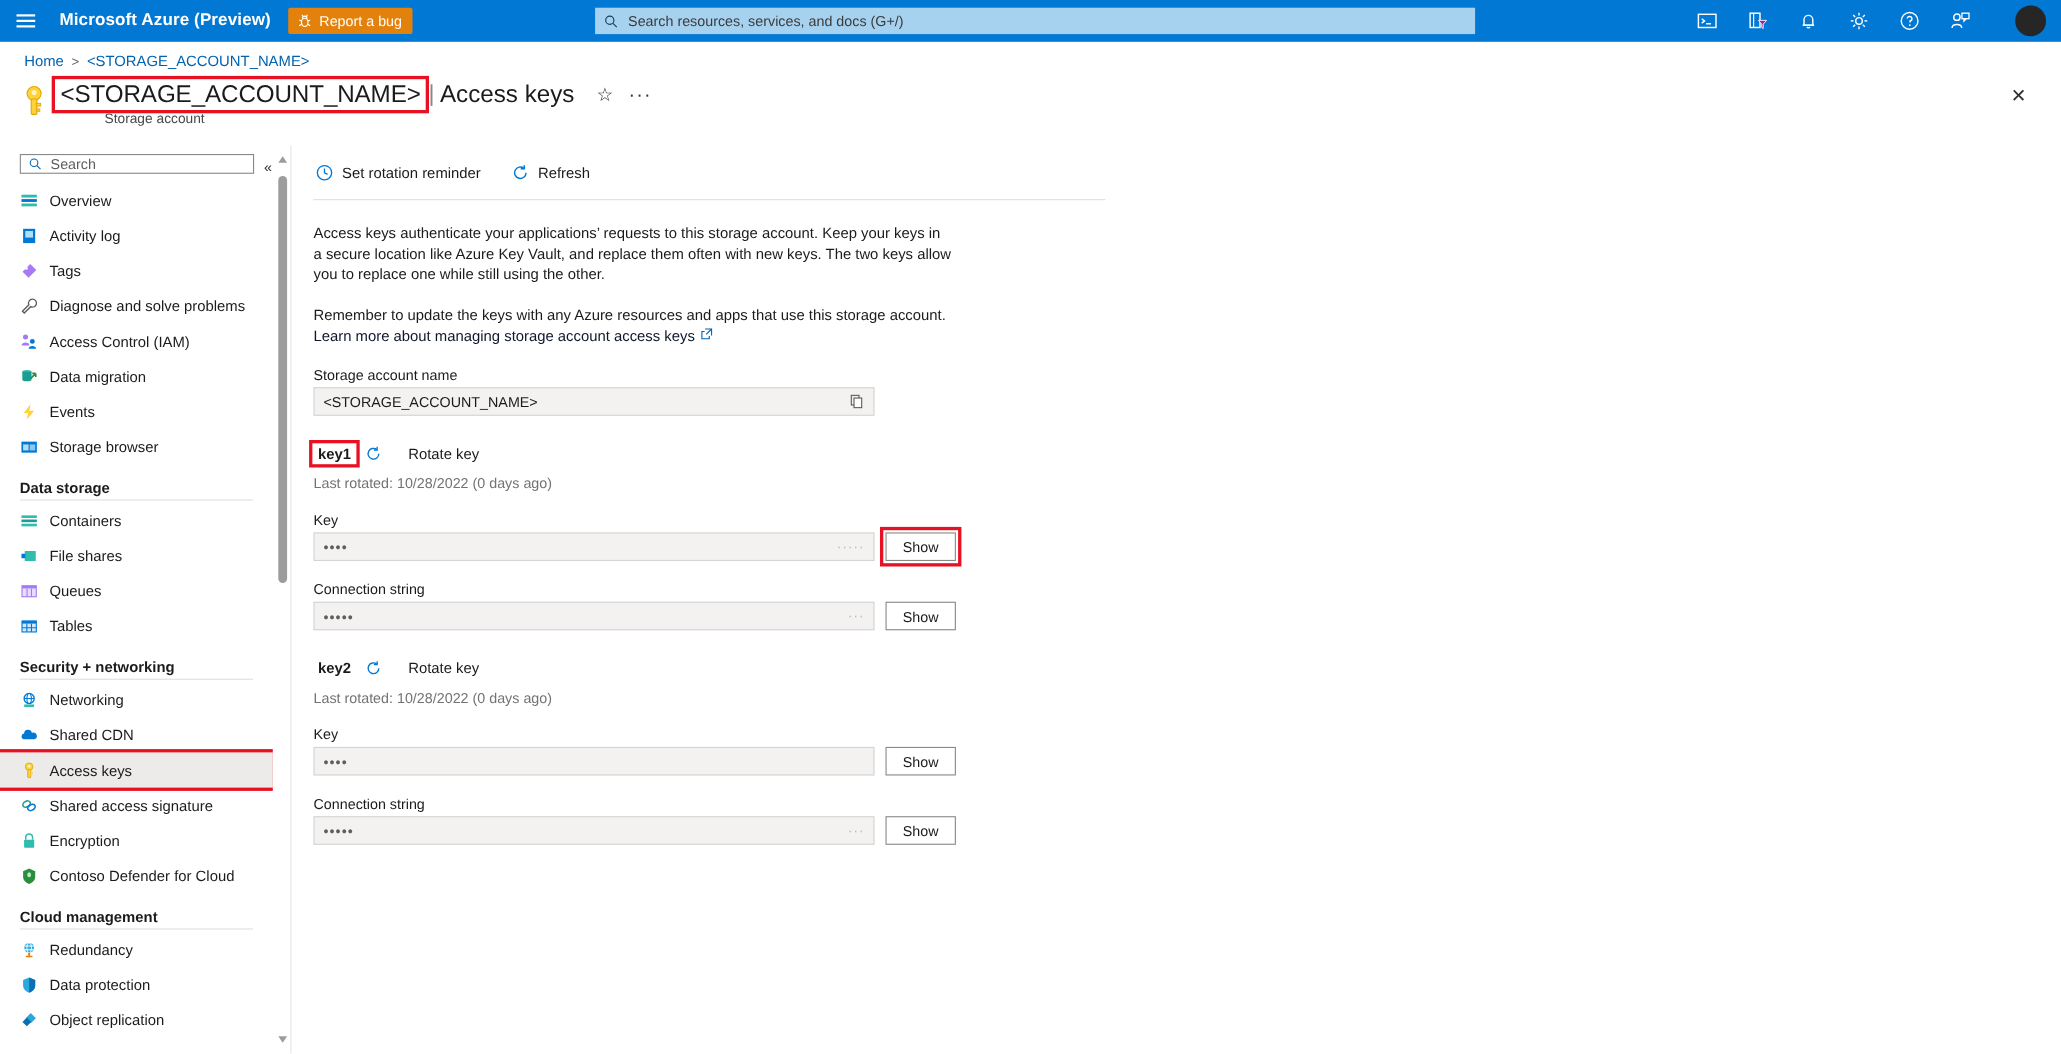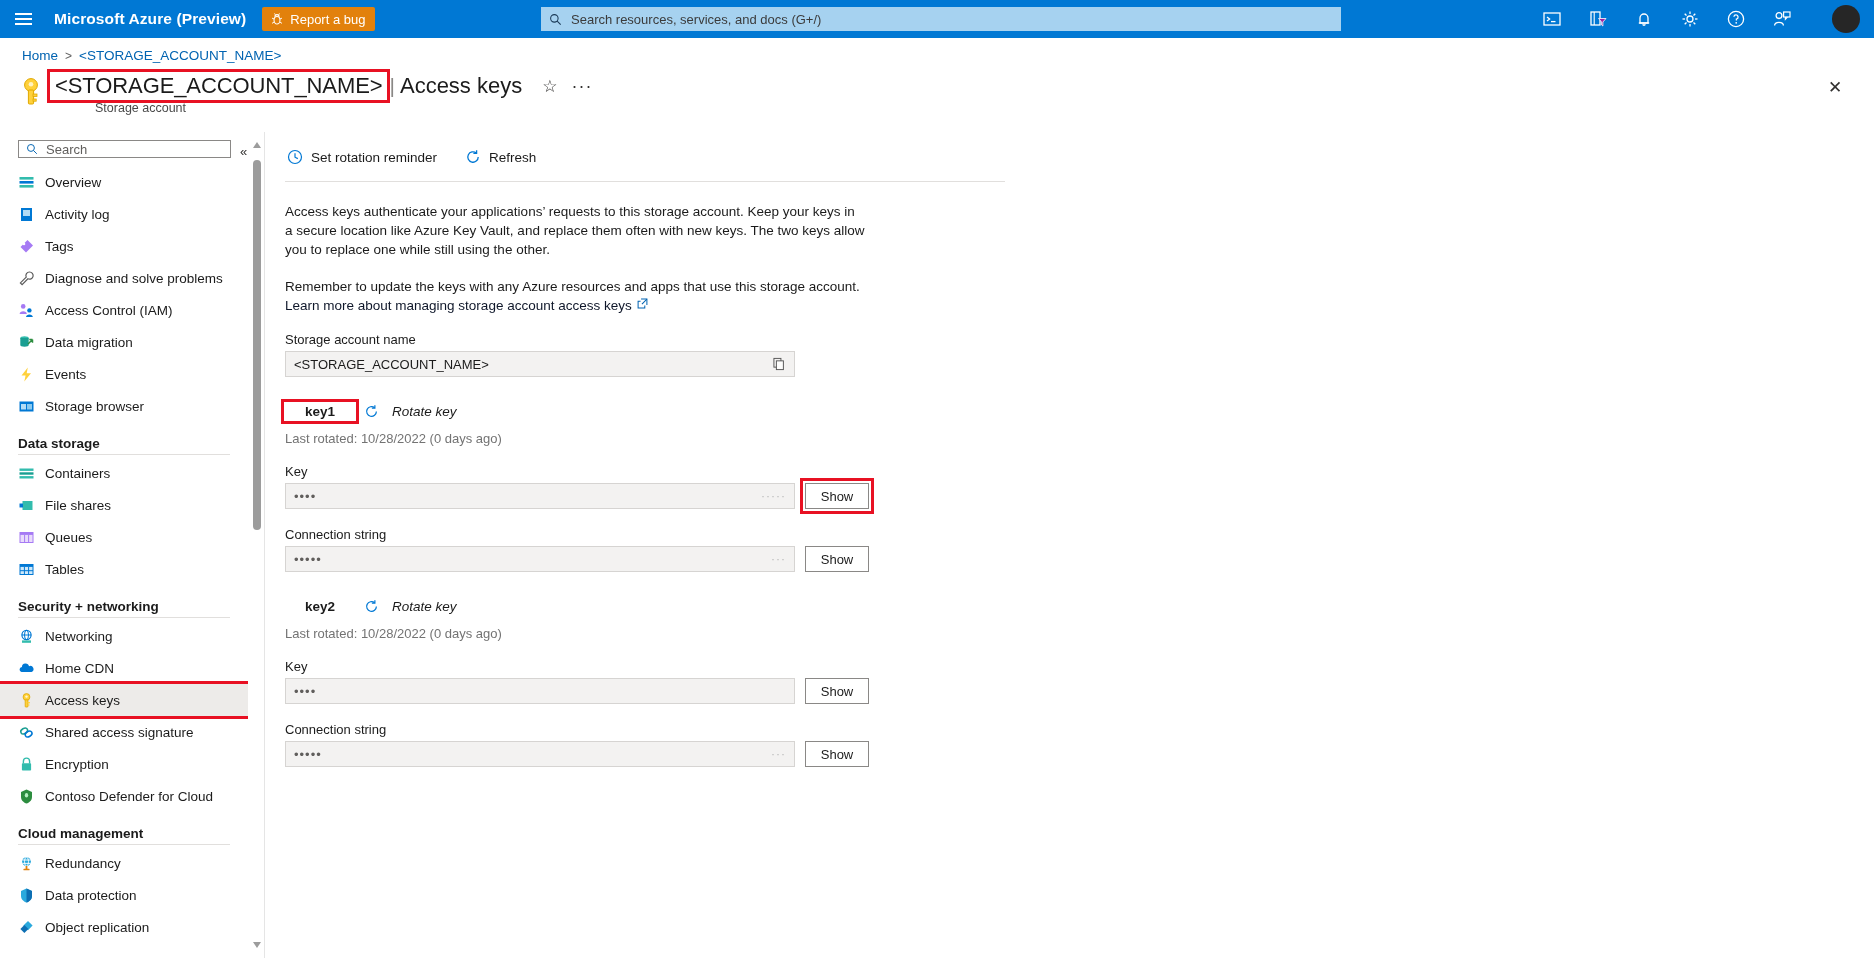--- a/index.html
+++ b/index.html
@@ -161,23 +161,23 @@
   .dots-right { color:#b9b9b9; font-size:12px; letter-spacing:1px; }
 
   .showbtn {
     width:64px; height:26px; border:1px solid #8a8886; background:#fff;
     font-family:"Liberation Sans", sans-serif; font-size:13px; color:#1b1b1b;
     cursor:pointer; display:flex; align-items:center; justify-content:center;
   }
   .showbtn.hl { outline:3px solid #e81123; outline-offset:2px; }
 
   .keyhead { display:flex; align-items:center; gap:9px; margin-top:26px; }
-  .keyname { font-size:13.5px; font-weight:700; color:#1b1b1b; padding:1px 20px; }
+  .keyname { font-size:13.5px; font-weight:700; color:#1b1b1b; padding:1px 4px; }
   .keyname.hl { outline:3px solid #e81123; outline-offset:1px; }
-  .rotate { display:flex; align-items:center; gap:13px; font-size:13.5px; color:#1b1b1b; cursor:pointer;font-style:italic; }
+  .rotate { display:flex; align-items:center; gap:24px; font-size:13.5px; color:#1b1b1b; cursor:pointer; }
   .lastrot { font-size:13px; color:#737373; margin-top:11px; }
 </style>
 </head>
 <body>
 
 <div class="page">
 
   <div class="topbar">
     <div class="hamburger">
       <div class="bars">
@@ -411,21 +411,21 @@
           <line x1="3.9" y1="7" x2="13.1" y2="7" stroke="#0078d4" stroke-width="1"></line>
           <rect x="4" y="12.4" width="9" height="2.4" fill="#32bcad"></rect>
         </svg>
         <span>Networking</span>
       </div>
 
       <div class="navitem">
         <svg class="navicon" viewBox="0 0 17 17">
           <path d="M3.5 12 a2.6 2.6 0 0 1 .4-5.1 A3.6 3.6 0 0 1 11 6.2 a2.9 2.9 0 0 1 2.6 5.8 z" fill="#0078d4"></path>
         </svg>
-        <span>Home CDN</span>
+        <span>Shared CDN</span>
       </div>
 
       <div class="navitem selected hl">
         <svg class="navicon" viewBox="0 0 17 17">
           <circle cx="8.5" cy="5" r="3.4" fill="#ffd13b" stroke="#e0a800" stroke-width="0.8"></circle>
           <circle cx="8.5" cy="4.6" r="1.2" fill="#fff6cf"></circle>
           <rect x="7.2" y="7.8" width="2.7" height="7.2" rx="0.6" fill="#ffd13b" stroke="#e0a800" stroke-width="0.8"></rect>
           <rect x="9.6" y="10" width="2.3" height="1.4" fill="#ffd13b"></rect>
           <rect x="9.6" y="12.4" width="1.8" height="1.3" fill="#ffd13b"></rect>
         </svg>

